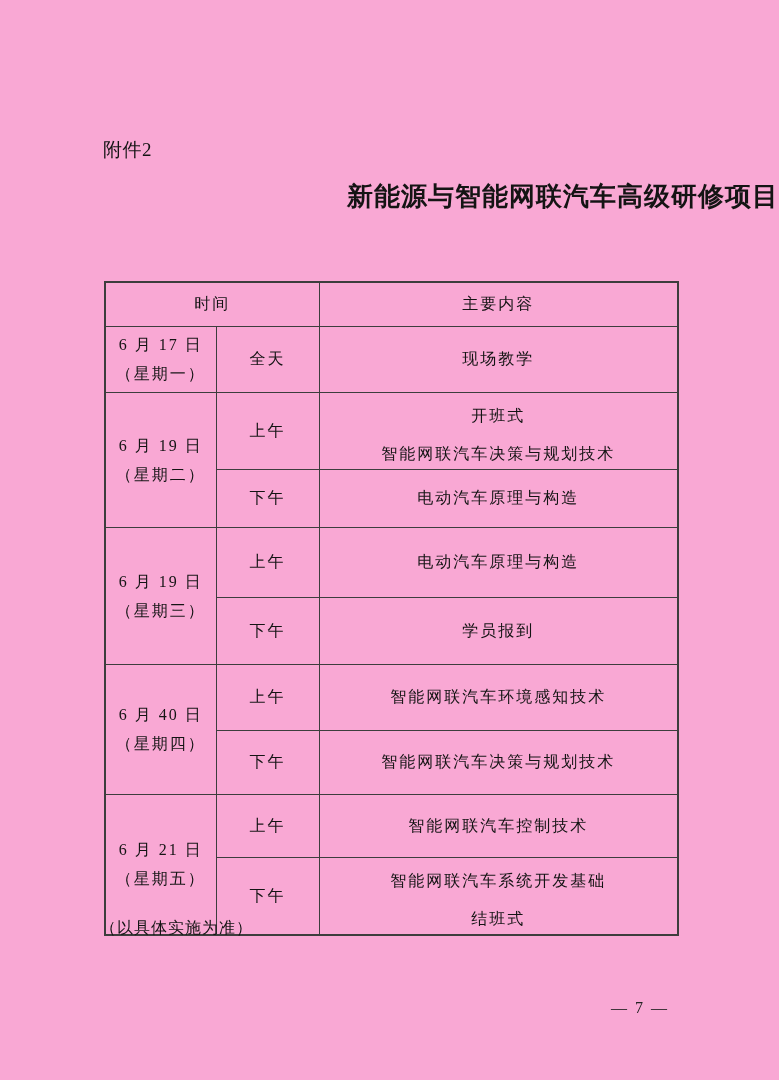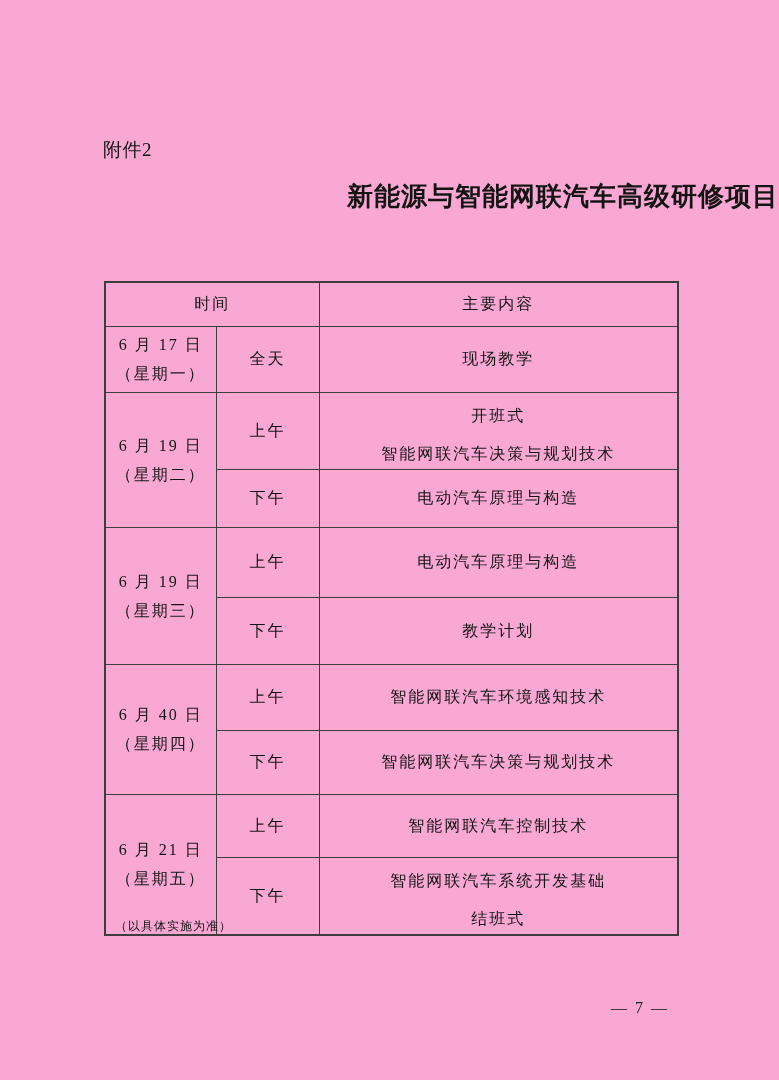--- a/index.html
+++ b/index.html
@@ -49,23 +49,23 @@
     vertical-align: middle;
     font-size: 16px;
     letter-spacing: 2px;
     padding: 0 4px;
     line-height: 30px;
   }
   td.date-cell div { line-height: 29px; letter-spacing: 2px; }
   td.multi div { line-height: 30px; margin-top: 8px; }
   .footnote {
     position: absolute;
-    left: 115px;
+    left: 100px;
     top: 918px;
-    font-size: 12px;
+    font-size: 16px;
     letter-spacing: 1px;
   }
   .page-number {
     position: absolute;
     left: 585px;
     top: 999px;
     width: 110px;
     text-align: center;
     font-size: 16px;
     letter-spacing: 2px;
@@ -121,21 +121,21 @@
       <tr style="height:70px">
         <td class="date-cell" rowspan="2">
           <div>6 月 19 日</div>
           <div>（星期三）</div>
         </td>
         <td>上午</td>
         <td>电动汽车原理与构造</td>
       </tr>
       <tr style="height:67px">
         <td>下午</td>
-        <td>教学计划</td>
+        <td>学员报到</td>
       </tr>
 
       <tr style="height:66px">
         <td class="date-cell" rowspan="2">
           <div>6 月 40 日</div>
           <div>（星期四）</div>
         </td>
         <td>上午</td>
         <td>智能网联汽车环境感知技术</td>
       </tr>

